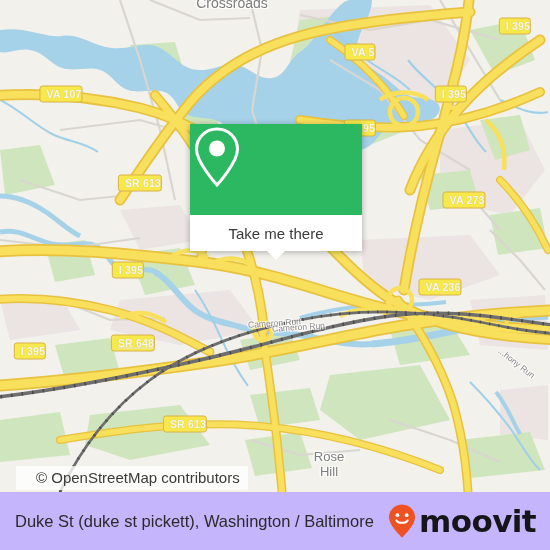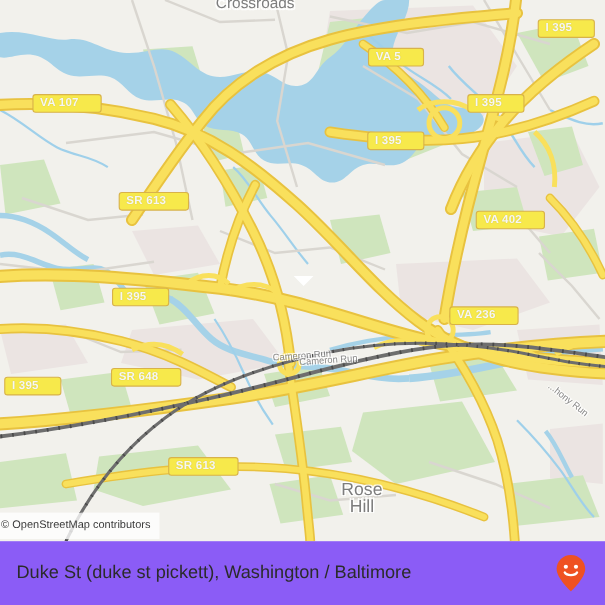--- a/index.html
+++ b/index.html
@@ -20,21 +20,21 @@
   
   .shield{
     position:absolute;
     background:#f7e94b;
     border:1.5px solid #d8b24a;
     border-radius:3px;
     color:#f7f7f2;
     font-size:10.5px;
     font-weight:bold;
     letter-spacing:.2px;
-    padding:1px 20px 2px 6px;
+    padding:1px 0 2px 6px;
     line-height:12px;
     white-space:nowrap;
     text-shadow:0 0 1px rgba(120,110,40,.35);
     transform:translate(-50%,-50%);
     box-sizing:border-box;
   }
   
   .placelabel{
     position:absolute;
     transform:translate(-50%,-50%);
@@ -59,26 +59,26 @@
     text-shadow:
       -1px -1px 0 rgba(255,255,255,.85),
        1px -1px 0 rgba(255,255,255,.85),
       -1px  1px 0 rgba(255,255,255,.85),
        1px  1px 0 rgba(255,255,255,.85);
     pointer-events:none;
   }
 
   
   .attrib{
-    position:absolute;left:0;top:466px;
+    position:absolute;left:16px;top:466px;
     background:rgba(255,255,255,.78);
     color:#3b3b3b;
-    font-size:10px;
+    font-size:15px;
     line-height:14px;
-    padding:5px 8px 5px 1px;
+    padding:5px 8px 5px 20px;
     white-space:nowrap;
   }
 
   
   .card{
     position:absolute;left:190px;top:124px;width:172px;
     filter:drop-shadow(0 1px 3px rgba(0,0,0,.30));
   }
   .card-top{
     background:#2cb761;height:91px;width:100%;
@@ -95,21 +95,21 @@
     position:absolute;left:50%;top:127px;
     width:0;height:0;margin-left:-9px;
     border-left:9px solid transparent;
     border-right:9px solid transparent;
     border-top:9px solid #ffffff;
   }
 
   
   .footer{
     position:absolute;left:0;top:492px;width:550px;height:58px;
-    background:#8b5cf6;
+    background:#c4b5fd;
     display:flex;align-items:center;
     box-sizing:border-box;
   }
   .footer-title{
     position:absolute;left:15px;top:50%;transform:translateY(-50%);
     color:#2b2b2b;font-size:16.5px;white-space:nowrap;
   }
   .brand{
     position:absolute;right:14px;top:50%;transform:translateY(-50%);
     display:flex;align-items:center;
@@ -283,52 +283,62 @@
       </g>
     </svg>
 
     <div id="shield-layer">
         <div class="shield" style="left: 61px; top: 94px;">VA 107</div>
         <div class="shield" style="left: 360px; top: 52px;">VA 5</div>
         <div class="shield" style="left: 515px; top: 26px;">I 395</div>
         <div class="shield" style="left: 451px; top: 94px;">I 395</div>
         <div class="shield" style="left: 360px; top: 128px;">I 395</div>
         <div class="shield" style="left: 140px; top: 183px;">SR 613</div>
-        <div class="shield" style="left: 464px; top: 200px;">VA 402</div>
+        <div class="shield" style="left: 464px; top: 200px;">VA 273</div>
         <div class="shield" style="left: 128px; top: 270px;">I 395</div>
         <div class="shield" style="left: 400px; top: 287px; margin-left: 40px;">VA 236</div>
         <div class="shield" style="left: 30px; top: 351px;">I 395</div>
-        <div class="shield" style="left: 133px; top: 343px;">SR 648</div>
+        <div class="shield" style="left: 133px; top: 343px; text-decoration: underline;">SR 648</div>
         <div class="shield" style="left: 185px; top: 424px;">SR 613</div>
       </div>
 
     <div id="place-layer">
         <div class="placelabel" style="left: 232px; top: 3px; font-size: 14px;">Crossroads</div>
-        <div class="placelabel" style="left: 329px; top: 453px; font-size: 16px;">Rose
+        <div class="placelabel" style="left: 329px; top: 464px; font-size: 13px;">Rose
 Hill</div>
         <div class="placelabel" style="left: 543px; top: 412px; font-size: 13px; margin-left: 44px;">Hu</div>
       </div>
 
     <div id="stream-layer">
         <div class="streamlabel" style="left: 248px; top: 318px; transform: rotate(-4deg);">Cameron Run</div>
         <div class="streamlabel" style="left: 272px; top: 322px; transform: rotate(-4deg);">Cameron Run</div>
         <div class="streamlabel" style="left: 495px; top: 358px; transform: rotate(38deg);">...hony Run</div>
       </div>
 
     <div class="attrib">© OpenStreetMap contributors</div>
 
+    <div class="card">
+      <div class="card-top">
+        <svg width="54" height="66" viewBox="0 0 54 66">
+          <path d="M27 5 C15.5 5 6.5 14 6.5 25.2 C6.5 38.5 27 61 27 61 C27 61 47.5 38.5 47.5 25.2 C47.5 14 38.5 5 27 5 Z" fill="none" stroke="#ffffff" stroke-width="3"></path>
+          <circle cx="27" cy="24.5" r="8" fill="#ffffff"></circle>
+        </svg>
+      </div>
+      <div class="card-bottom">Take me there</div>
+    </div>
     <div class="card-tail" style="left:276px;top:251px;"></div>
 
   </div>
 
   <div class="footer">
     <div class="footer-title">Duke St (duke st pickett), Washington / Baltimore</div>
     <div class="brand">
       <svg width="30" height="36" viewBox="0 0 30 36" style="margin-right:2px;">
         <path d="M15 1.5 C7.8 1.5 2 7.2 2 14.2 C2 22.6 15 34.5 15 34.5 C15 34.5 28 22.6 28 14.2 C28 7.2 22.2 1.5 15 1.5 Z" fill="#ef5122"></path>
         <circle cx="10.4" cy="12.2" r="1.9" fill="#ffffff"></circle>
         <circle cx="19.6" cy="12.2" r="1.9" fill="#ffffff"></circle>
         <path d="M9.4 17.4 C11.2 20.6 18.8 20.6 20.6 17.4" fill="none" stroke="#ffffff" stroke-width="2.1" stroke-linecap="round"></path>
       </svg>
+      <span class="brand-word">moovit</span>
     </div>
   </div>
 
 </div>
 
 </body></html>

